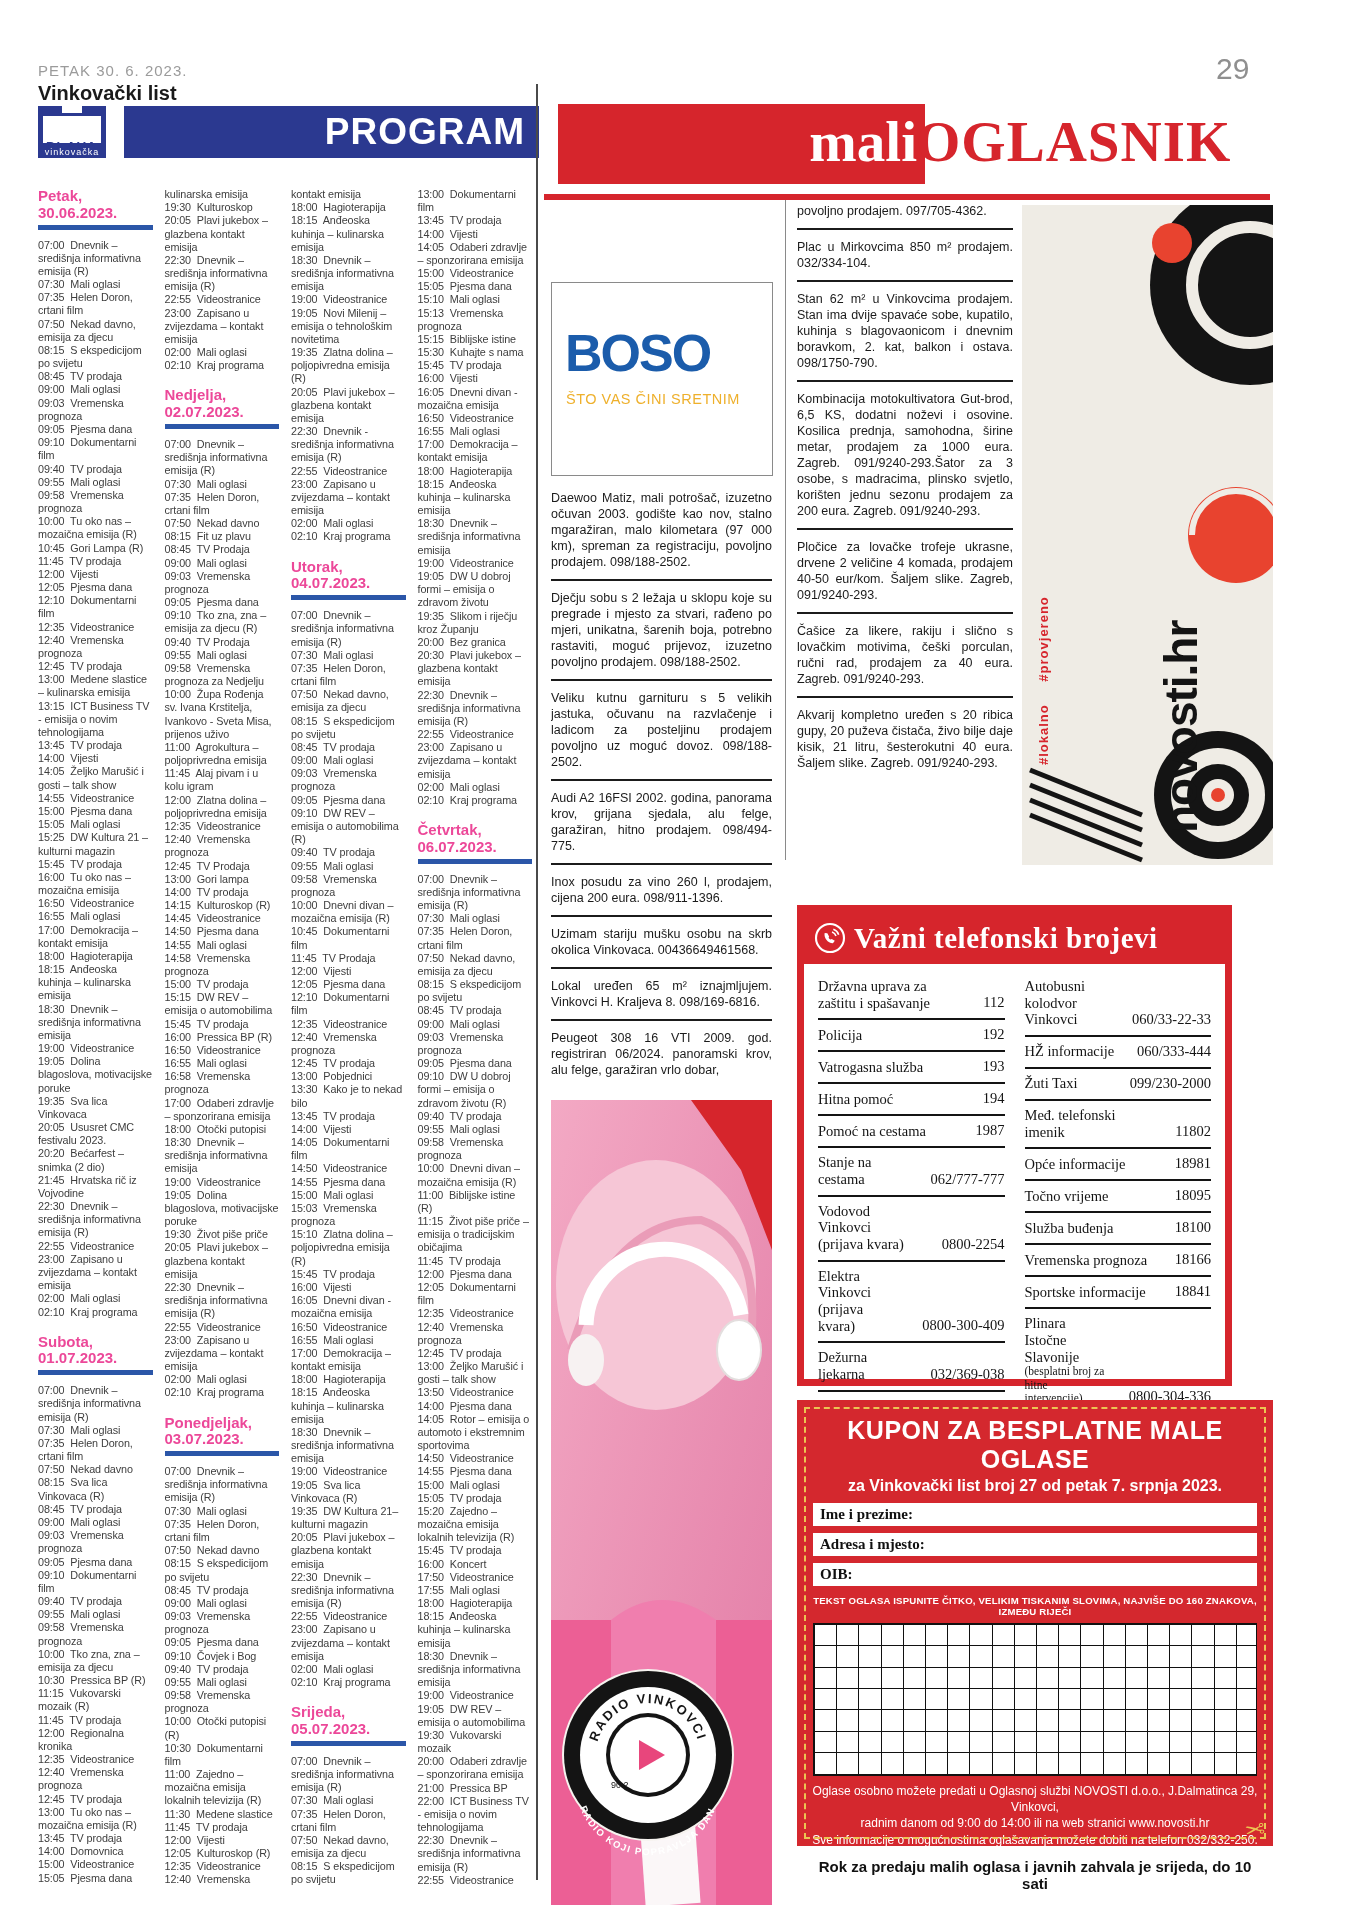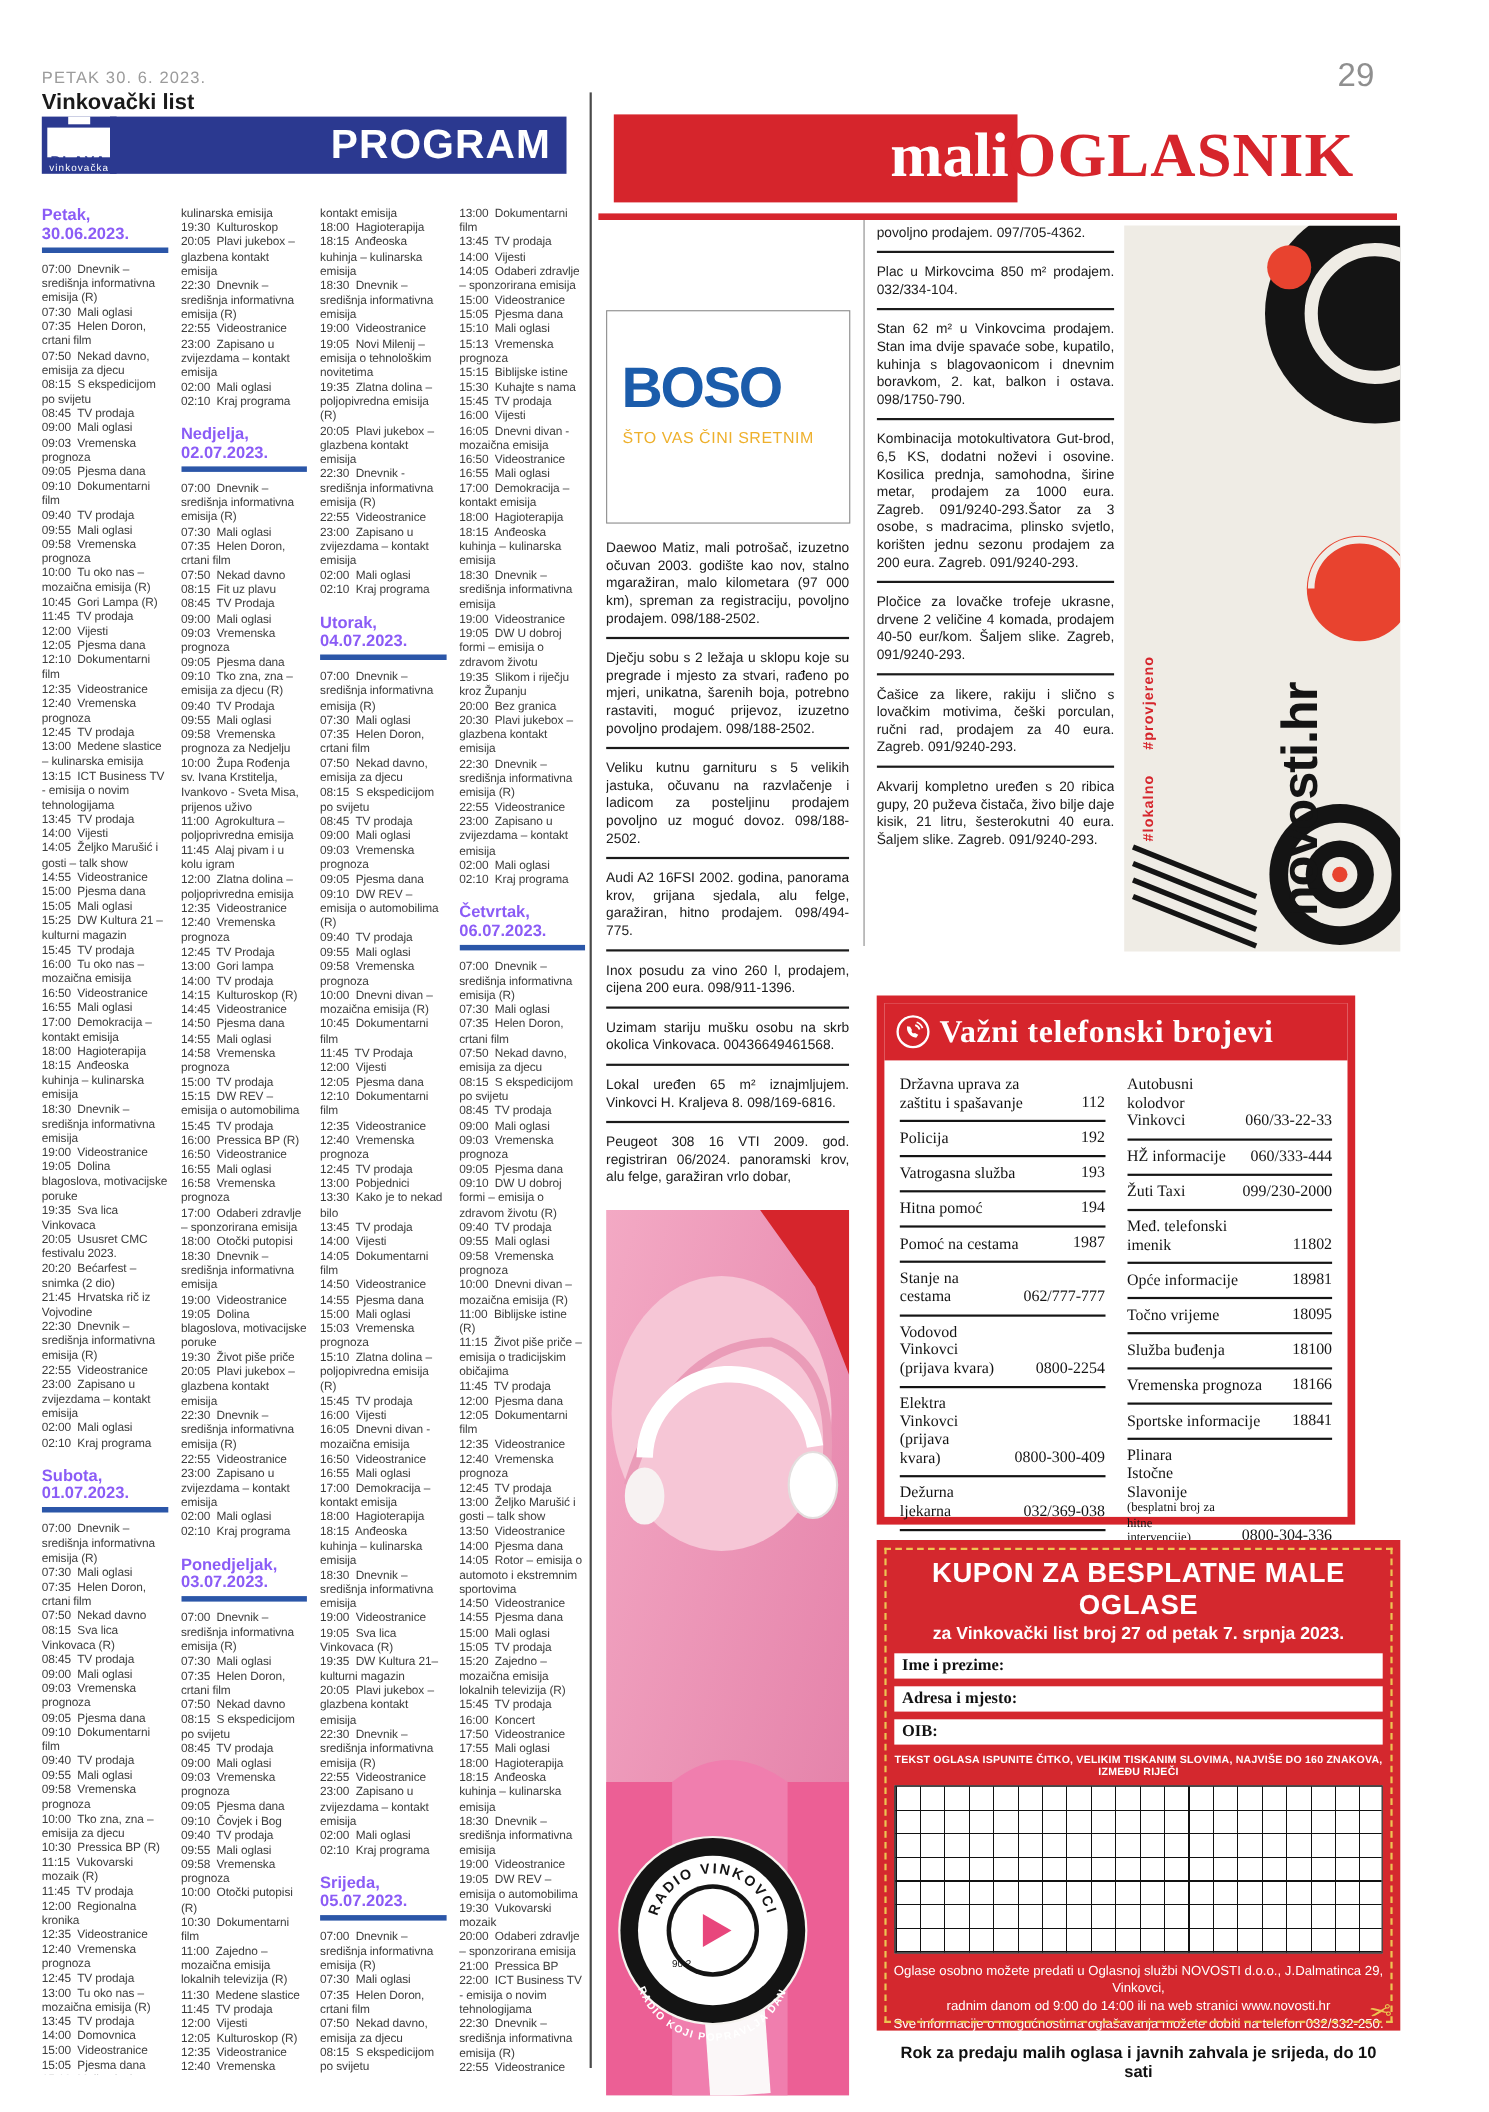--- a/index.html
+++ b/index.html
@@ -13,33 +13,33 @@
   .page-num{left:1216px;top:52px;font-size:30px;color:#8f8f8f;font-weight:400;}
 
   
   .logo{left:38px;top:106px;width:68px;height:52px;background:#2b3990;}
   .logo-inner{position:absolute;left:5px;right:5px;top:10px;bottom:15px;background:#fff;
               display:flex;align-items:center;justify-content:center;}
   .logo-main{color:#2b3990;font-weight:bold;font-size:13px;letter-spacing:2px;margin-top:33px;}
   .logo-tab{position:absolute;left:24px;top:0;width:20px;height:7px;background:#fff;}
   .logo-sub{position:absolute;left:0;right:0;bottom:1px;text-align:center;color:#fff;font-size:9px;letter-spacing:1px;}
 
-  .program-bar{left:100px;top:106px;width:415px;height:52px;background:#2b3990;}
+  .program-bar{left:124px;top:106px;width:415px;height:52px;background:#2b3990;}
   .program-bar-label{position:absolute;right:14px;top:0;line-height:52px;color:#fff;
                      font-size:37px;font-weight:800;letter-spacing:1px;}
 
   
   .divider-v{left:536px;top:84px;width:2px;height:1796px;background:#4a4a4a;}
   .divider-v2{left:785px;top:200px;width:1px;height:660px;background:#8a8a8a;}
 
   
   .prog-wrap{left:38px;top:188px;width:494px;height:1698px;display:flex;gap:12px;overflow:hidden;}
   .prog-col{flex:1;min-width:0;}
   .prog-line{font-size:10.8px;line-height:1.22;color:#3d3d3d;letter-spacing:-0.1px;white-space:pre-wrap;}
-  .day-header{color:#8b5cf6;font-weight:bold;font-size:15px;line-height:1.12;margin-top:15px;}
+  .day-header{color:#ec4899;font-weight:bold;font-size:15px;line-height:1.12;margin-top:15px;}
   .prog-col > .day-header:first-child{margin-top:0;}
   .day-bar{height:5px;background:#2b56a8;margin:3px 0 9px 0;}
 
   
   .mali-box{left:558px;top:104px;width:367px;height:80px;background:#d6252c;}
   .mali-label{position:absolute;right:8px;top:0;line-height:76px;color:#fff;
               font-family:"Liberation Serif",serif;font-weight:bold;font-size:57px;}
   .oglasnik-label{left:916px;top:104px;height:80px;line-height:76px;color:#d6252c;
                   font-family:"Liberation Serif",serif;font-weight:bold;font-size:57px;letter-spacing:1px;}
   .red-underline{left:544px;top:194px;width:726px;height:6px;background:#d6252c;}

